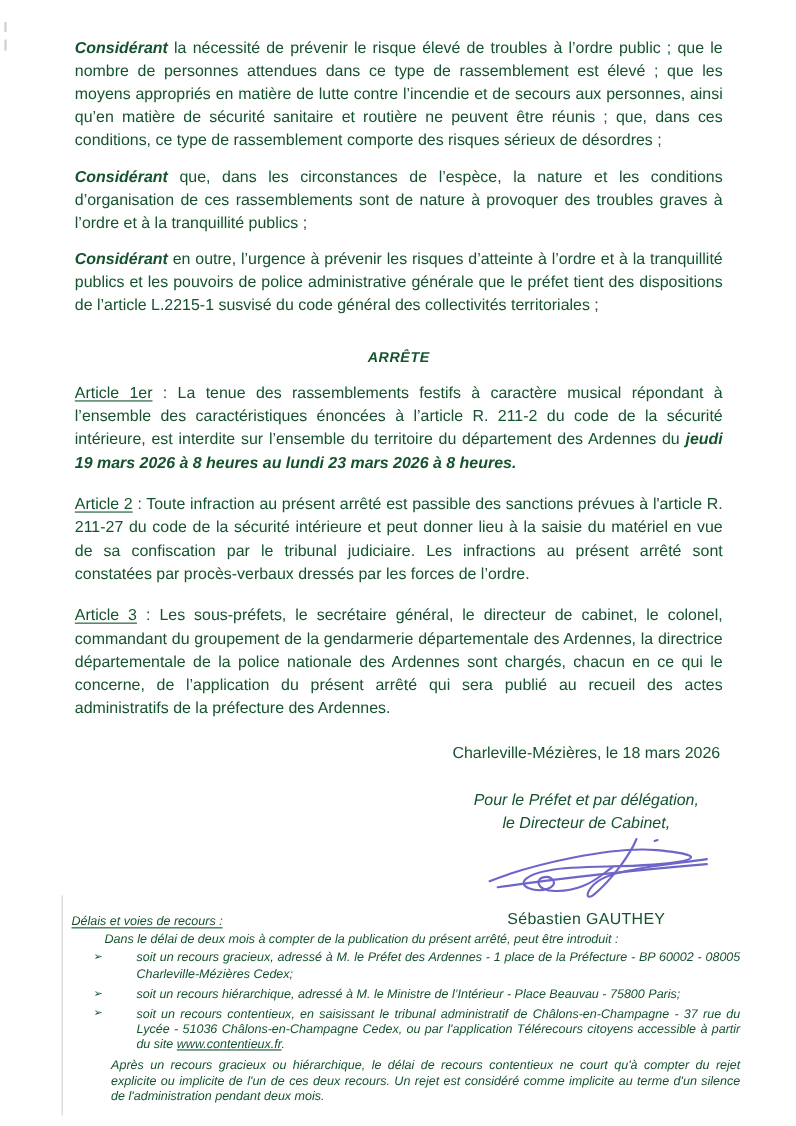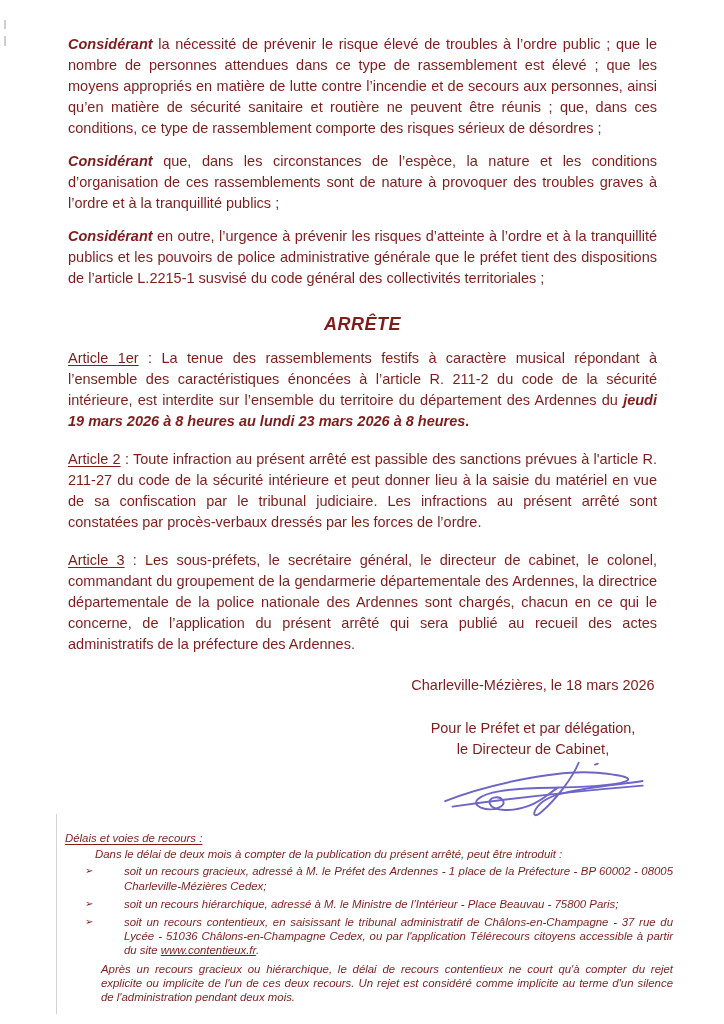--- a/index.html
+++ b/index.html
@@ -2,55 +2,55 @@
 <html><head>
 <meta charset="utf-8">
 <style>
   html, body { margin: 0; padding: 0; background: #ffffff; }
   .page {
     position: relative;
     width: 724px;
     height: 1024px;
     background: #ffffff;
     font-family: "Liberation Sans", sans-serif;
-    color: #7f1d1d;
+    color: #14532d;
     overflow: hidden;
   }
   .content {
     position: absolute;
     top: 34px;
     left: 68px;
     width: 589px;
     font-size: 14.5px;
     line-height: 21px;
     text-align: justify;
   }
   .para { margin: 0 0 12px 0; }
   .para.tight { margin-bottom: 25px; }
   .lead { font-weight: bold; font-style: italic; }
   .arrete {
     margin: 9px 0 13px 0;
     text-align: center;
     font-weight: bold;
     font-style: italic;
-    font-size: 18px;
+    font-size: 13px;
     letter-spacing: 0.5px;
   }
   .article { margin: 0 0 17px 0; }
   .article.last { margin-bottom: 20px; }
   .art-label { text-decoration: underline; text-underline-offset: 2px; }
   .bold-it { font-weight: bold; font-style: italic; }
 
   .sig-block {
     margin-left: 300px;
     width: 330px;
     text-align: center;
   }
   .place-date { margin: 0 0 22px 0; line-height: 21px; }
-  .deleg { margin: 0; line-height: 21px; }
+  .deleg { margin: 0; line-height: 21px; font-style: italic; }
   .sig-svg-wrap { margin: 0 0 0 62px; height: 64px; text-align: left; }
   .signer { margin: 2px 0 0 0; line-height: 21px; letter-spacing: 0.3px; }
 
   .footer {
     position: absolute;
     top: 831px;
     left: 65px;
     width: 608px;
     font-size: 11.4px;
     font-style: italic;
@@ -112,20 +112,21 @@
       <div class="sig-svg-wrap">
         <svg class="signature" width="225" height="64" viewBox="0 0 225 70" aria-hidden="true">
           <g fill="none" stroke-width="2.1" stroke-linecap="round" stroke-linejoin="round" opacity="0.88" stroke="#5a50c0">
             <path d="M6 45 C 48 28, 128 10, 172 14 C 205 17, 215 21, 198 25 C 158 33, 96 28, 66 34 C 42 38, 33 47, 45 52 C 58 57, 74 51, 69 44 C 65 38, 52 41, 55 48 C 58 56, 80 57, 98 50 C 112 45, 120 36, 130 30"></path>
             <path d="M152 3 C 146 18, 128 43, 110 58 C 105 62, 101 61, 105 54 C 111 44, 122 39, 137 36 C 165 29, 196 27, 222 23"></path>
             <path d="M14 51 C 70 43, 150 34, 222 28"></path>
             <path d="M170 5 l3 -1"></path>
           </g>
         </svg>
       </div>
+      <p class="signer">Sébastien GAUTHEY</p>
     </div>
 
   </div>
 
   <div class="footer">
     <p class="f-title">Délais et voies de recours :</p>
     <p class="f-intro">Dans le délai de deux mois à compter de la publication du présent arrêté, peut être introduit :</p>
 
     <div class="f-bullet">
       <span class="f-marker">➢</span>

